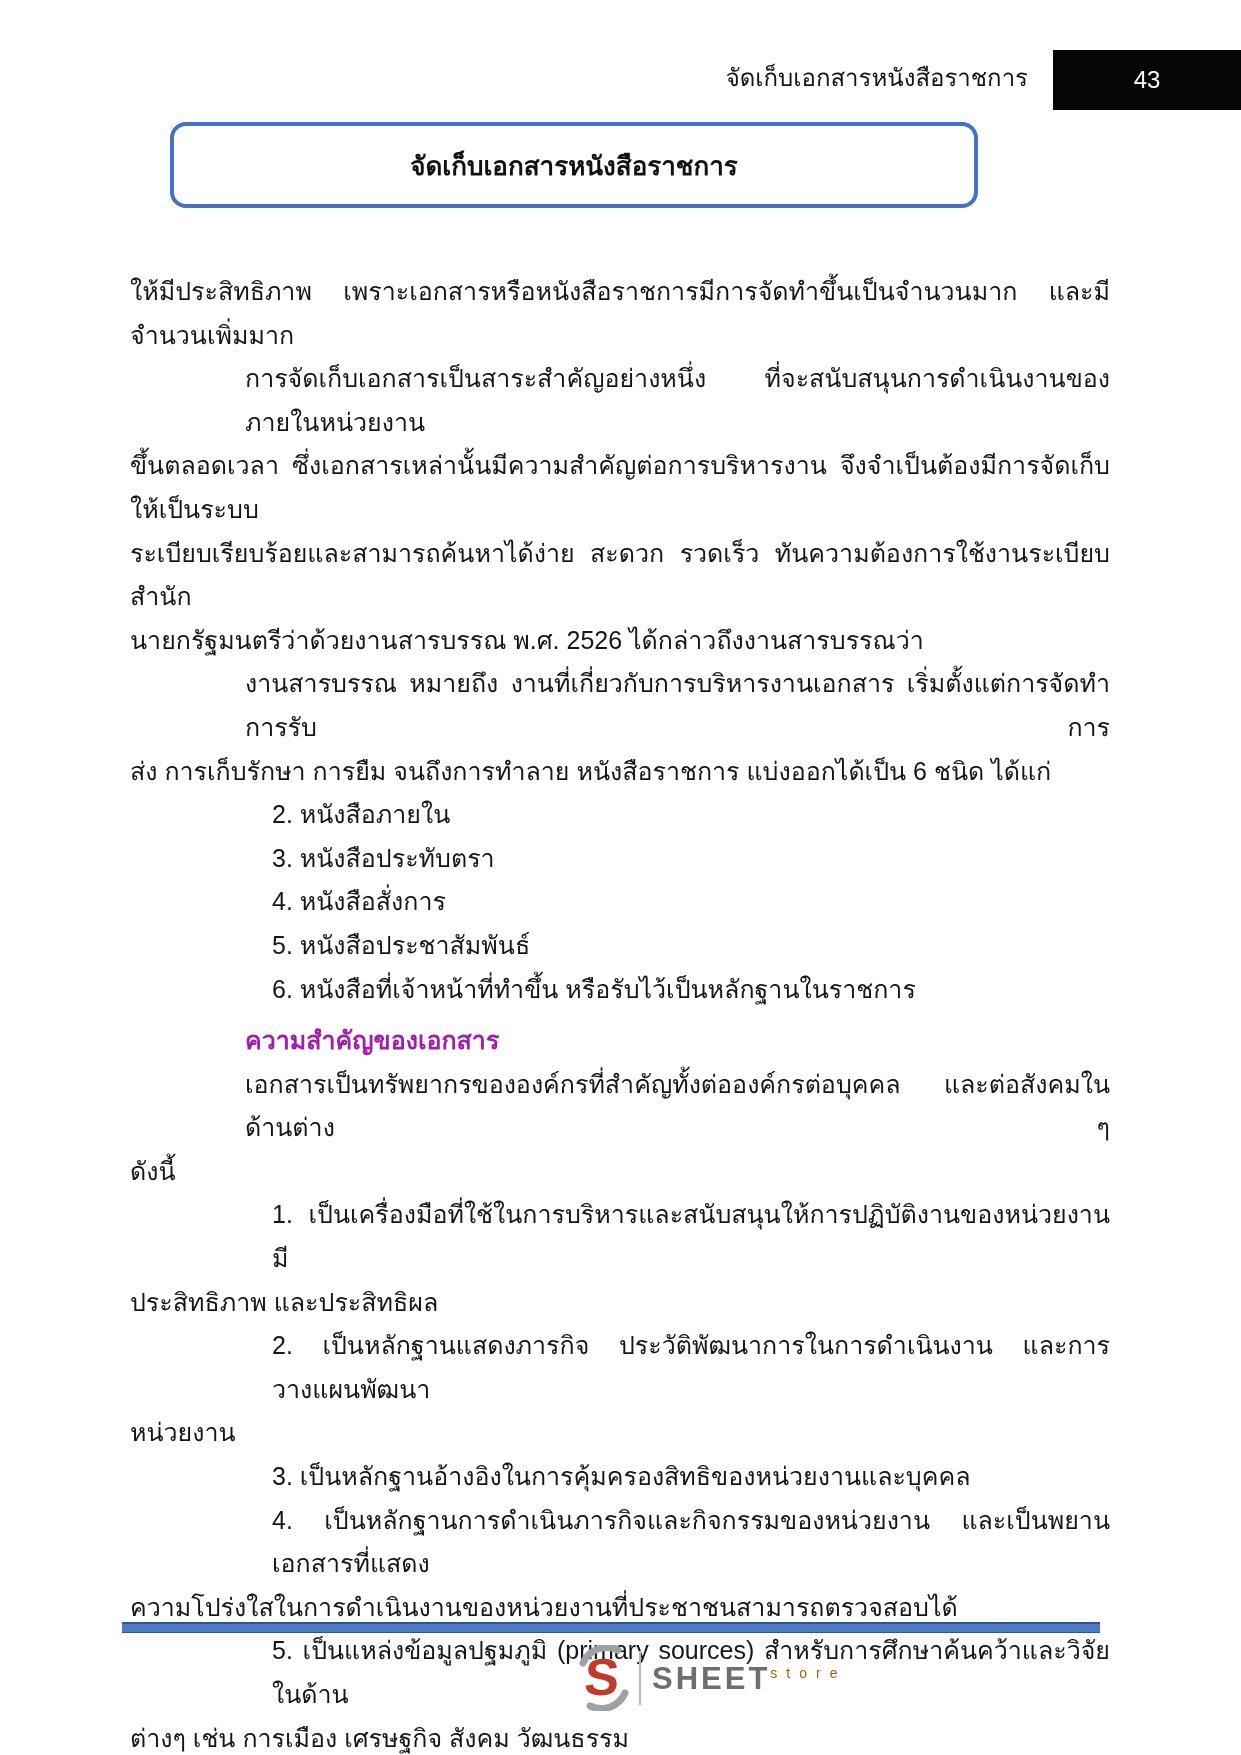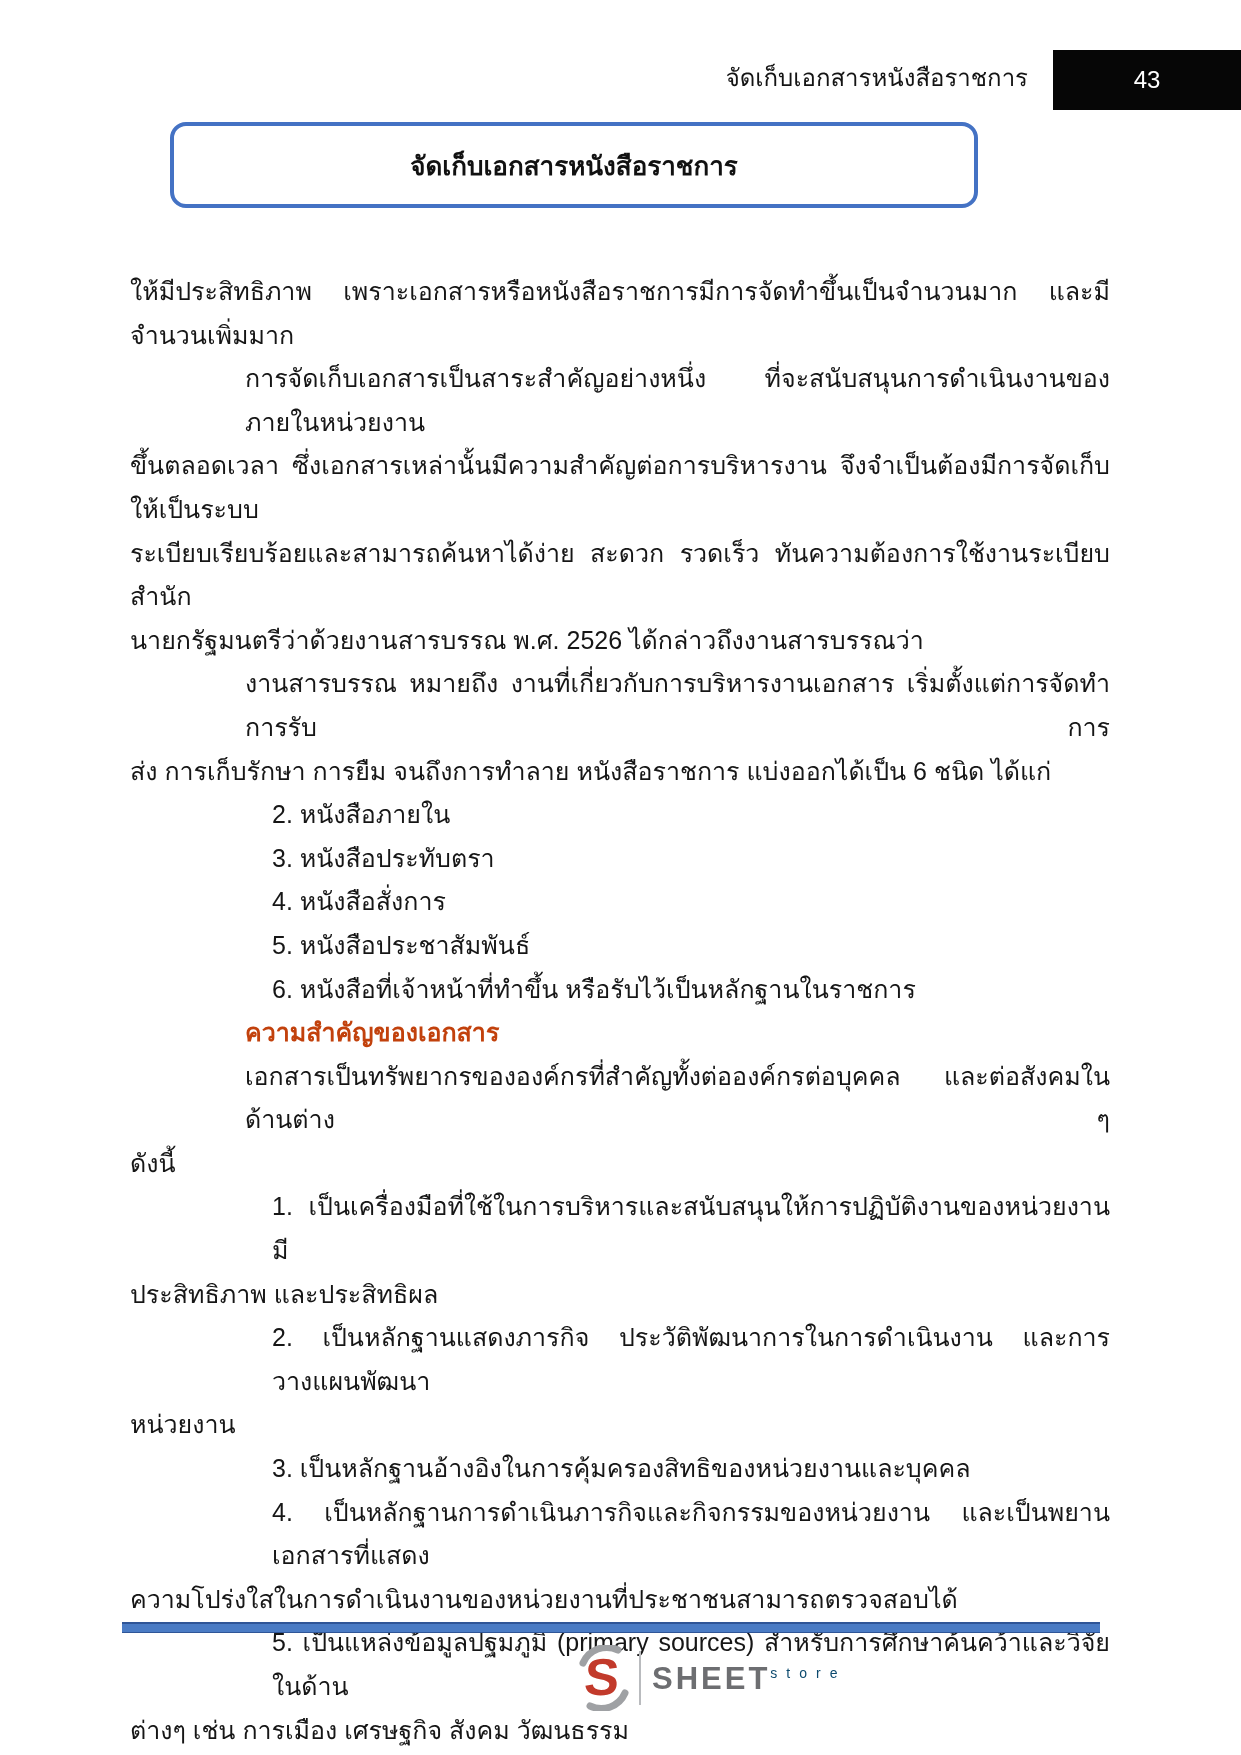--- a/index.html
+++ b/index.html
@@ -26,34 +26,34 @@
   .title-box span{font-size:26px;font-weight:700;color:#111111;}
   
   .body-text{
     position:absolute;left:130px;top:270px;width:980px;
     font-size:25px;line-height:43.6px;color:#161616;
   }
   .line{white-space:nowrap;}
   .line.j{white-space:normal;text-align:justify;text-align-last:justify;}
   .line.p{padding-left:115px;}
   .line.n{padding-left:142px;}
-  .line.h{padding-left:115px;font-weight:700;color:#c2410c;}
+  .line.h{padding-left:115px;font-weight:700;color:#a21caf;margin-top:8px;}
   
   .footer-rule{
     position:absolute;left:122px;top:1622px;width:978px;height:8px;
     background:#4a7bc4;border-top:2px solid #2f5597;border-bottom:1px solid #2f5597;
   }
   .footer-logo{
     position:absolute;left:576px;top:1645px;display:flex;align-items:center;
   }
   .logo-icon{width:56px;height:66px;position:relative;flex:0 0 auto;}
   .logo-divider{width:2px;height:54px;background:#b9bbbe;margin:0 11px 0 7px;}
   .logo-text{display:flex;line-height:1;}
   .brand{font-size:31px;font-weight:700;color:#6d6e71;letter-spacing:3px;}
-  .brand-sub{font-size:14px;color:#0c4a6e;letter-spacing:9px;margin-top:3px;}
+  .brand-sub{font-size:14px;color:#a16207;letter-spacing:9px;margin-top:3px;}
 </style>
 </head>
 <body>
 
 <div class="page">
 
   <span class="running-title">จัดเก็บเอกสารหนังสือราชการ</span>
   <div class="page-num-box">
     <span>43</span>
   </div>

